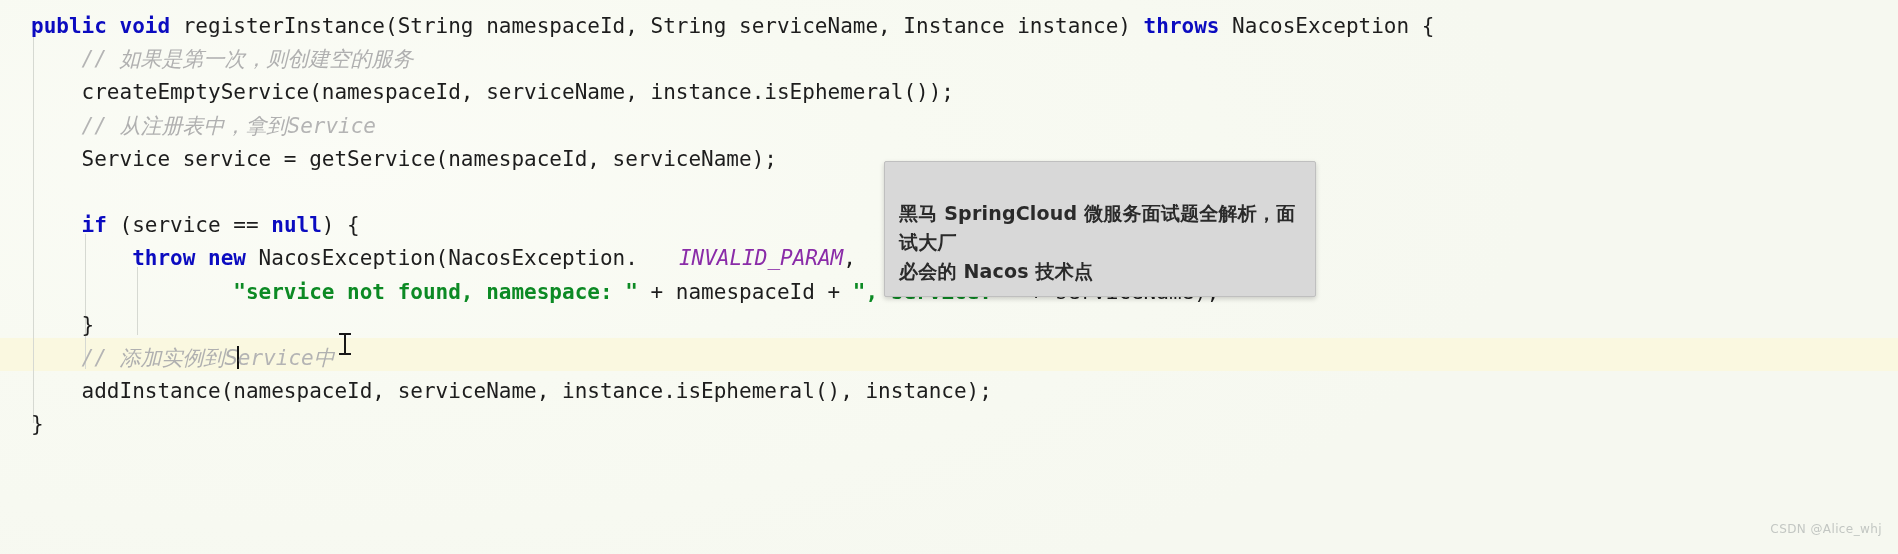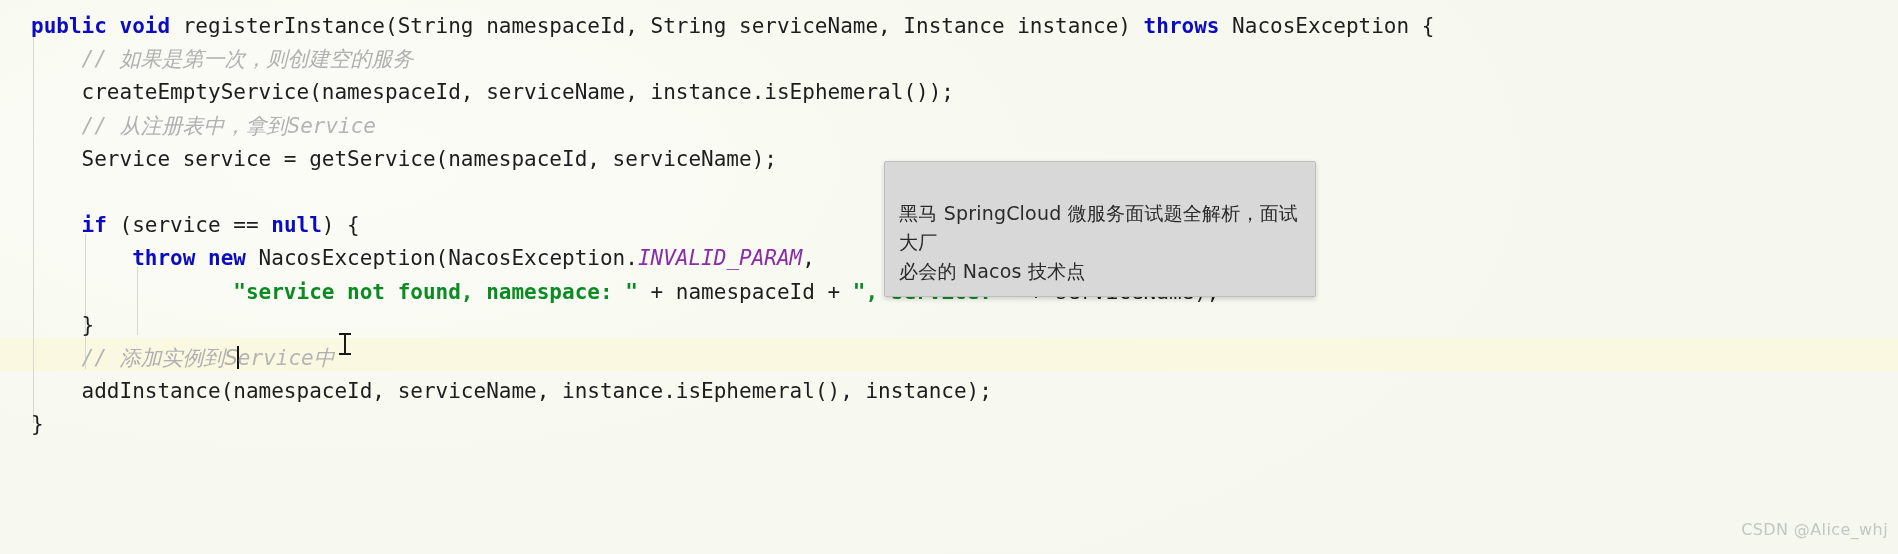--- a/index.html
+++ b/index.html
@@ -52,21 +52,21 @@
   .line {
     height: 33.2px;
     white-space: pre;
     padding-left: 31px;
   }
 
   
   .kw        { color: #0b0bc0; font-weight: bold; }
   .plain     { color: #1d1d1d; }
   .str       { color: #0c8a24; font-weight: bold; }
-  .const     { color: #8a2ca8; font-style: italic; }
+  .const     { color: #8a2ca8; font-style: italic; margin-left: 41px; }
   .cmt       { color: #b4b4b4; font-style: italic; }
   .cmt-cn    { color: #b0b0b0; font-style: italic; font-family: "DejaVu Sans", "Liberation Sans", sans-serif; }
 
   
   .caret {
     display: inline-block;
     width: 2px;
     height: 23px;
     background: #111111;
     vertical-align: -4px;
@@ -104,30 +104,31 @@
     border: 1px solid #bfbfbf;
     border-radius: 2px;
     box-shadow: 0 2px 5px rgba(0,0,0,0.18);
     padding: 8px 12px 10px 14px;
     font-family: "DejaVu Sans", "Liberation Sans", sans-serif;
     font-size: 19px;
     line-height: 29px;
     color: #2a2a2a;
     white-space: pre-line;
     letter-spacing: 0.2px;
+    font-weight: bold;
   }
 
   
   .watermark {
     position: absolute;
     z-index: 9;
-    right: 10px;
+    right: 16px;
     bottom: 8px;
     font-family: "DejaVu Sans", "Liberation Sans", sans-serif;
-    font-size: 16px;
+    font-size: 12px;
     color: #c3c7c3;
     letter-spacing: 0.4px;
   }
 </style>
 </head>
 <body>
 
 <div id="editor">
 
   <div class="line-highlight" style="top:338px;"></div>

